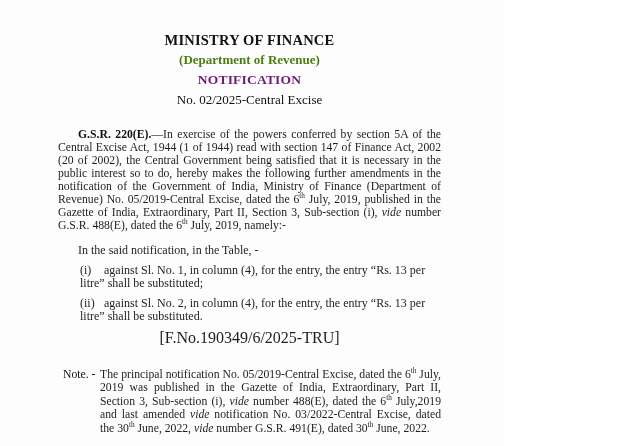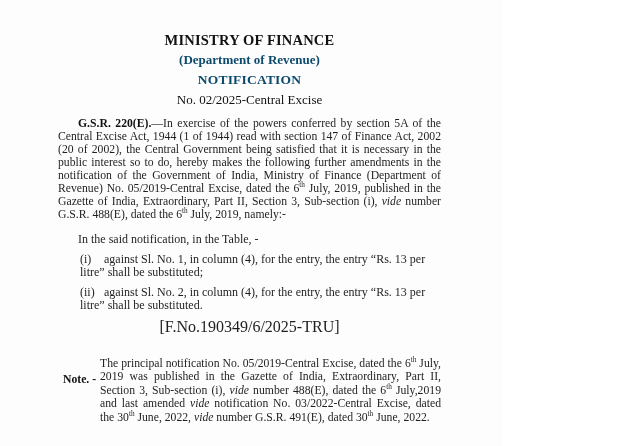--- a/index.html
+++ b/index.html
@@ -18,31 +18,31 @@
     padding: 30px 62px 10px 58px;
     overflow: hidden;
   }
   .hline {
     text-align: center;
     height: 20px;
     line-height: 20px;
     white-space: nowrap;
   }
   .h-ministry   { font-size: 14.5px; font-weight: bold; letter-spacing: 0.2px; color: #111; }
-  .h-dept       { font-size: 13px;   font-weight: bold; color: #0c4a6e; }
-  .h-notif      { font-size: 13.5px; font-weight: bold; letter-spacing: 0.2px; color: #0c4a6e; }
+  .h-dept       { font-size: 13px;   font-weight: bold; color: #4d7c0f; }
+  .h-notif      { font-size: 13.5px; font-weight: bold; letter-spacing: 0.2px; color: #701a75; }
   .h-dateline   { font-size: 13px;   font-weight: normal; }
   .h-number     { font-size: 13px;   font-weight: normal; color: #111; }
 
   .para {
     font-size: 11.7px;
     line-height: 13px;
     text-align: justify;
     text-indent: 20px;
-    margin-top: 7px;
+    margin-top: 18px;
   }
   .intro {
     font-size: 12px;
     line-height: 13px;
     margin: 6px 0 0 20px;
   }
   .item {
     font-size: 12px;
     line-height: 13px;
     margin: 7px 0 0 22px;
@@ -72,22 +72,22 @@
     position: relative;
     margin-top: 24px;
     font-size: 11.7px;
     line-height: 13.5px;
     text-align: justify;
     padding-left: 42px;
   }
   .note .note-marker {
     position: absolute;
     left: 5px;
-    top: 16px;
-    font-weight: bold;
+    top: 0;
+    font-weight: normal;
     color: #111;
   }
   .seg-b { font-weight: bold; color: #111; }
   .seg-i { font-style: italic; }
   sup {
     font-size: 0.62em;
     vertical-align: super;
     line-height: 0;
   }
 </style>

